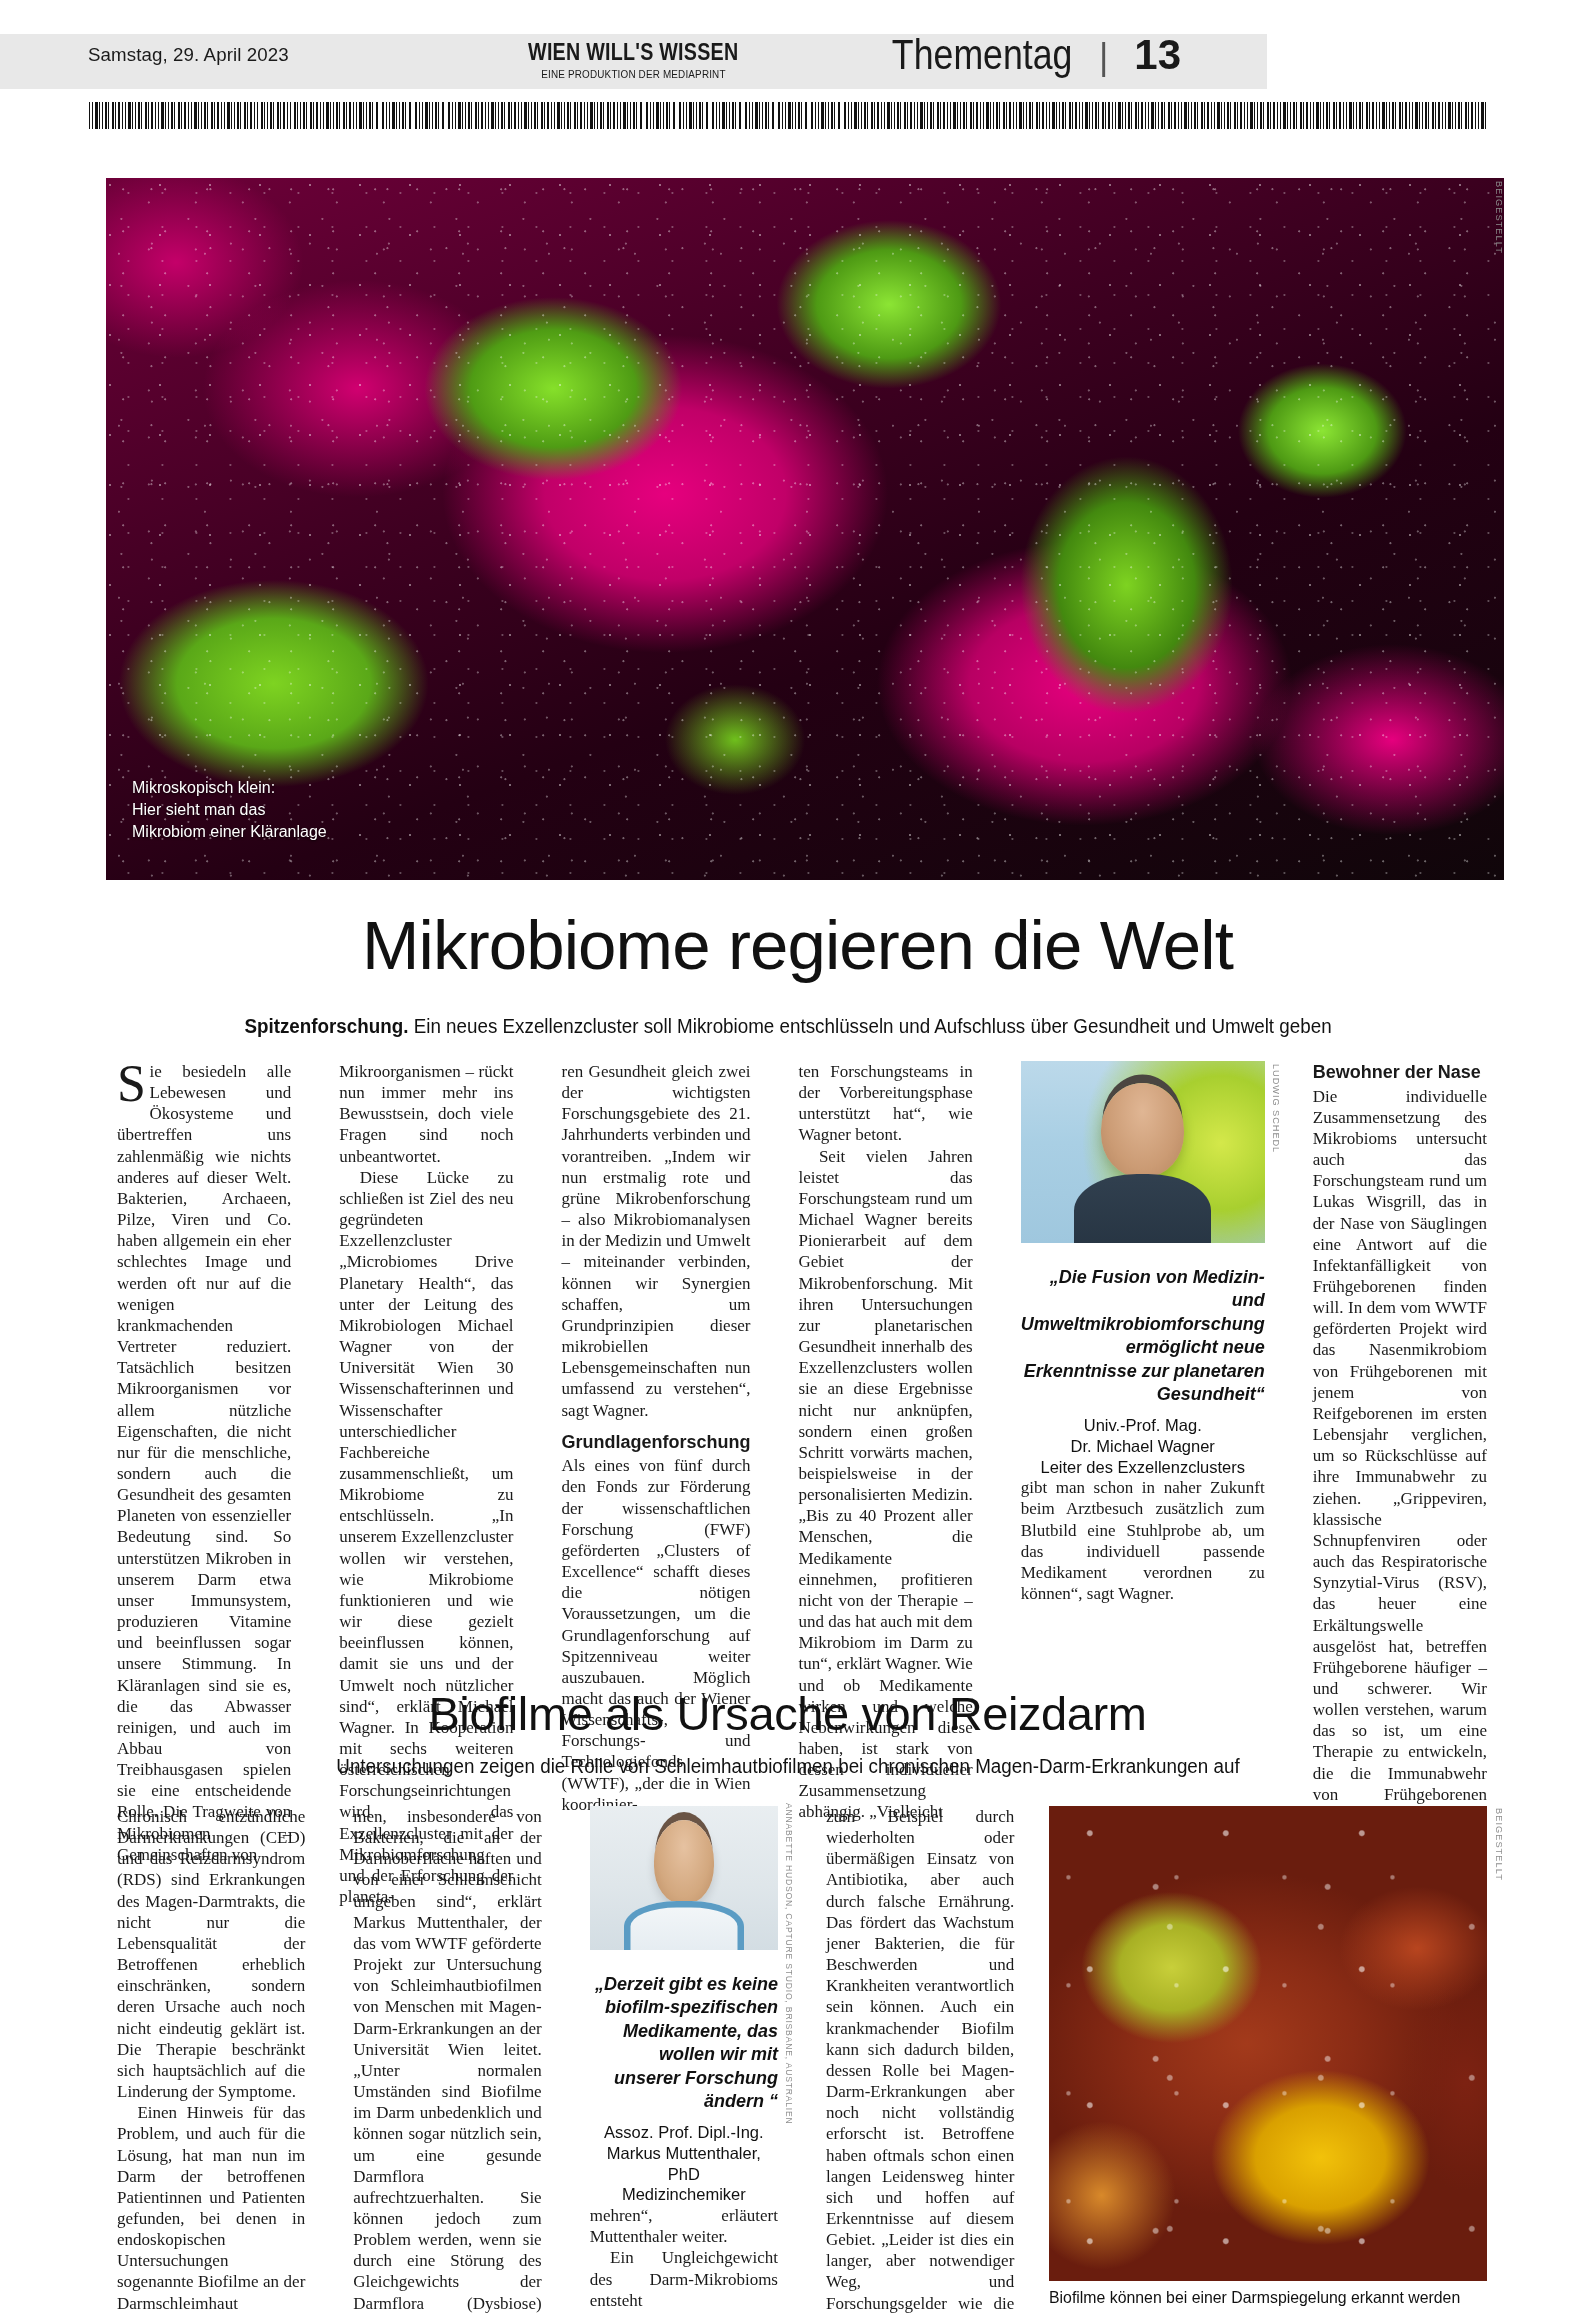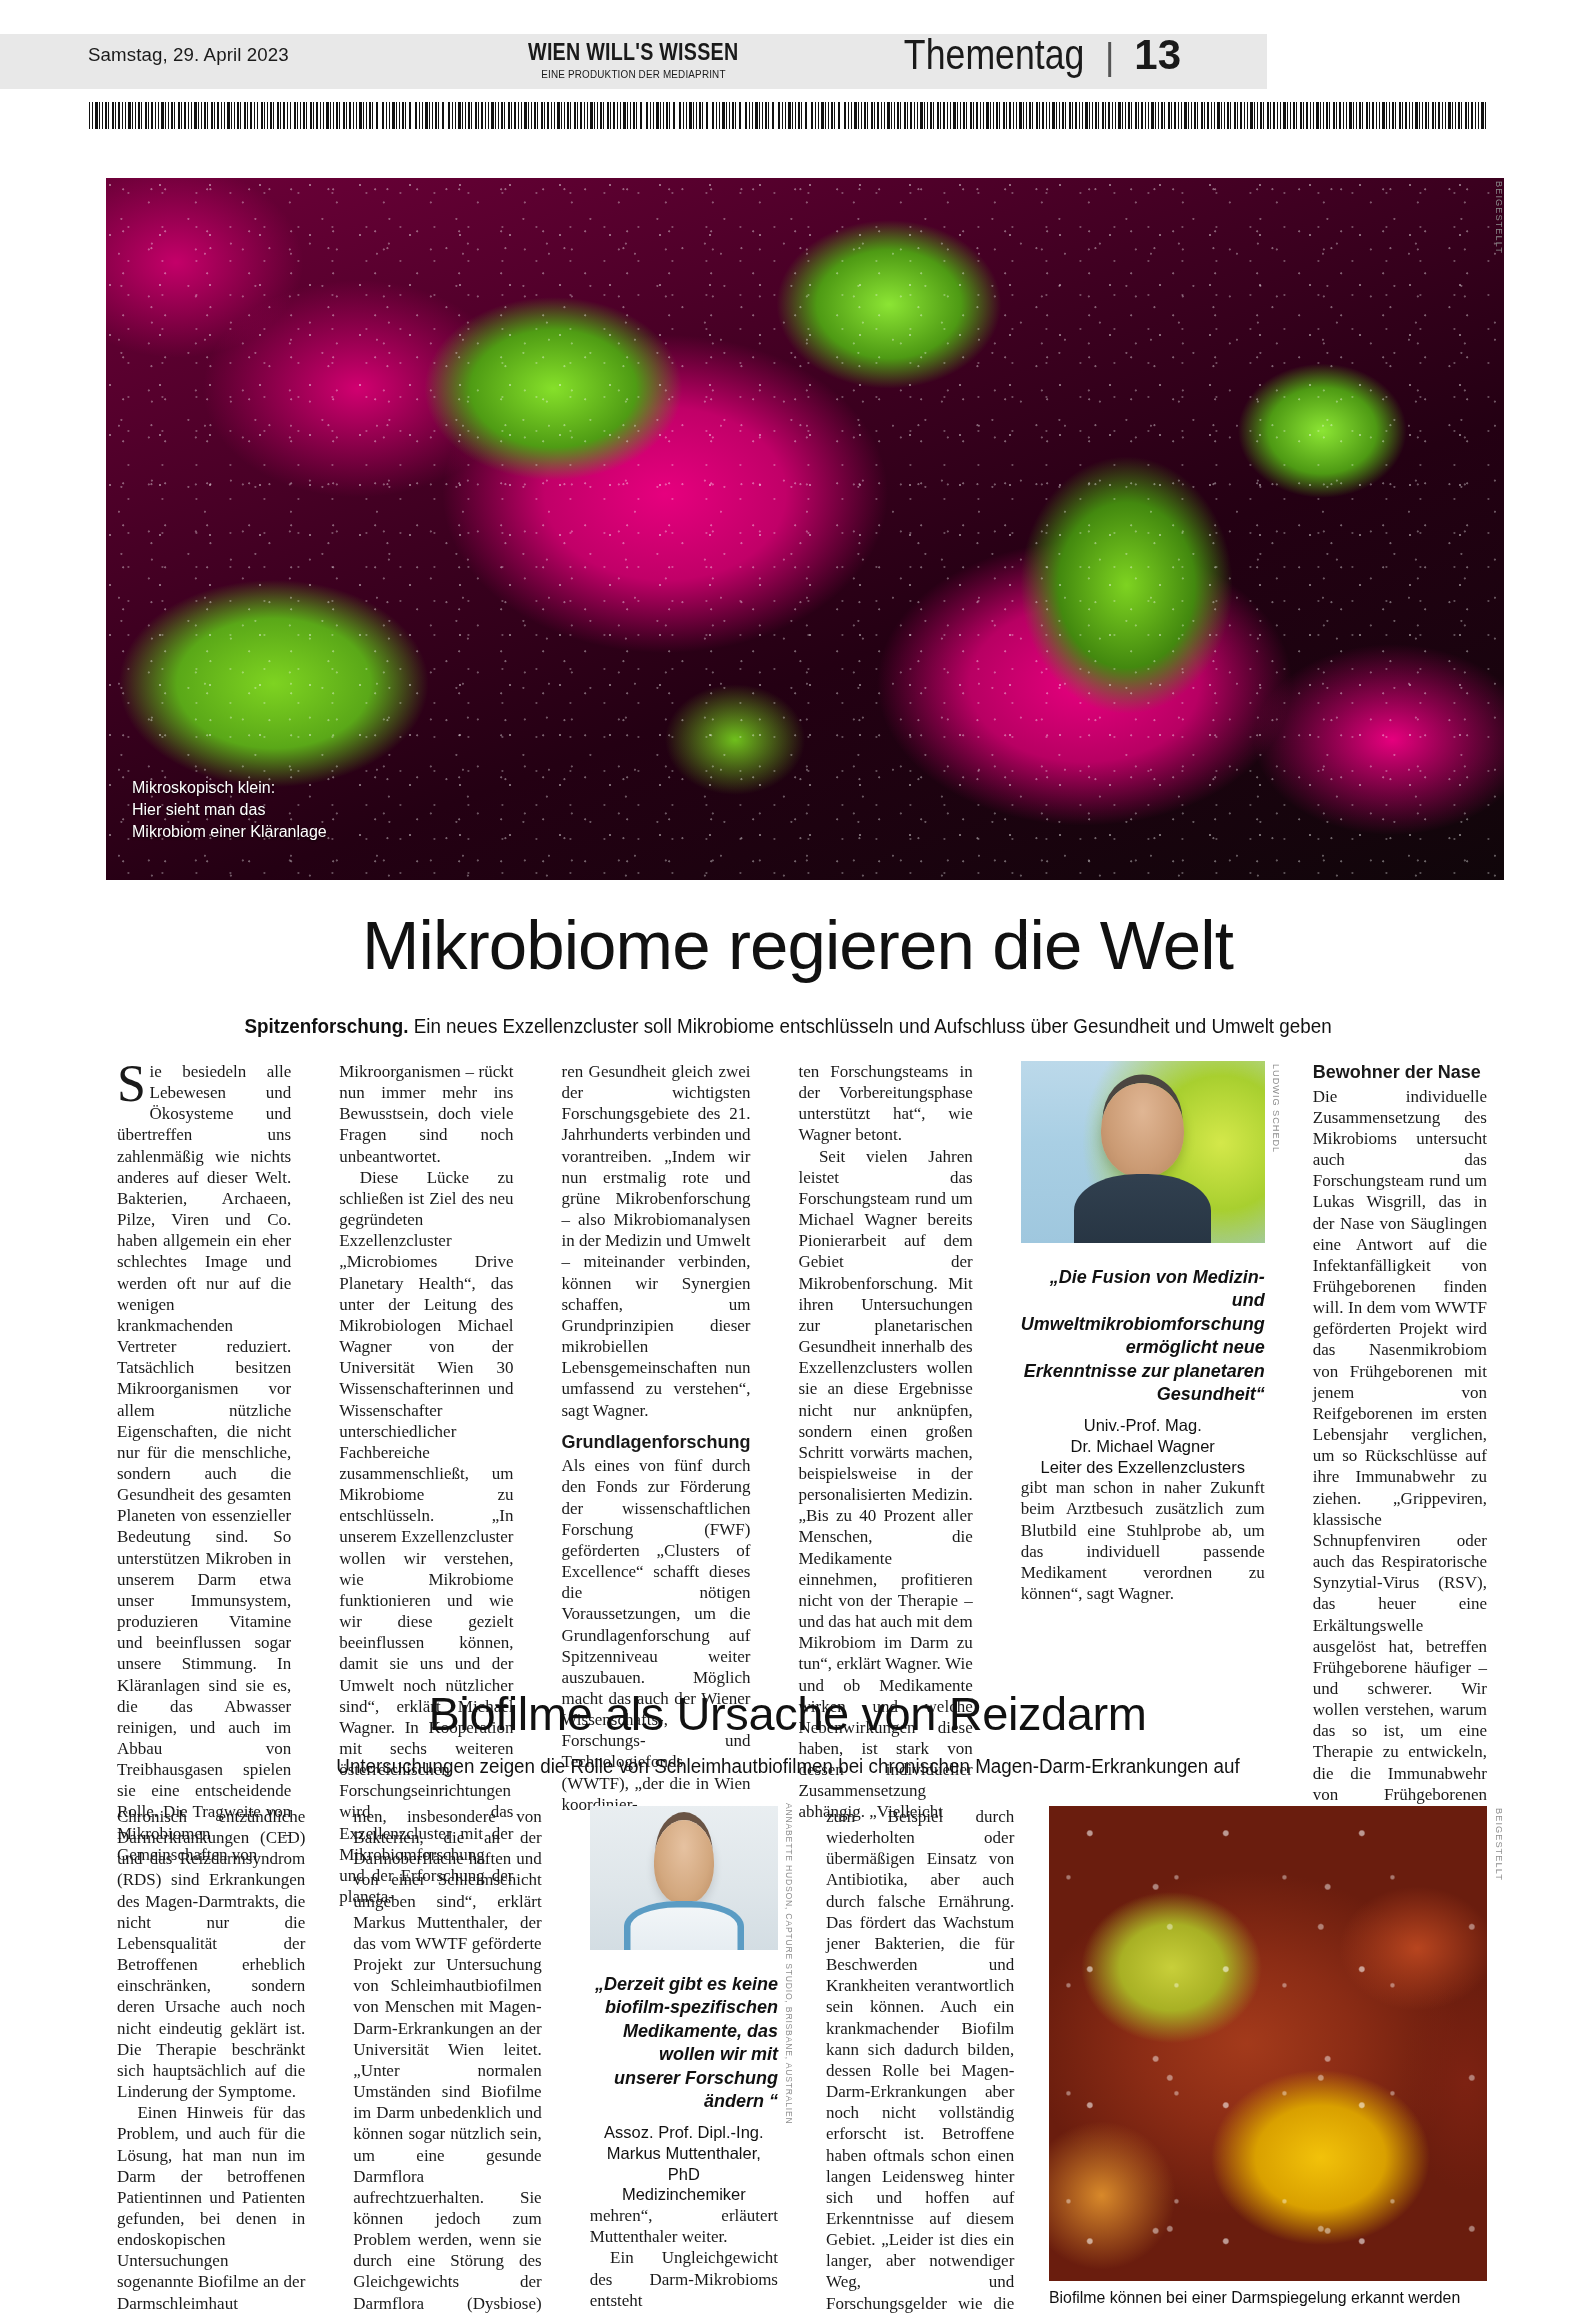--- a/index.html
+++ b/index.html
@@ -54,21 +54,21 @@
     letter-spacing: 0.2px;
     transform: scaleX(0.86);
     display: block;
     margin-top: 1.4px;
   }
   .masthead-right {
     position: absolute;
     right: 86px; top: -2.9px;
     display: flex;
     align-items: baseline;
-    gap: 20px;
+    gap: 26px;
   }
   .masthead-section {
     font-family: "Liberation Sans", sans-serif;
     font-weight: 400;
     font-size: 42px;
     transform: scaleX(0.85);
     transform-origin: right center;
     display: inline-block;
   }
   .masthead-divider {

